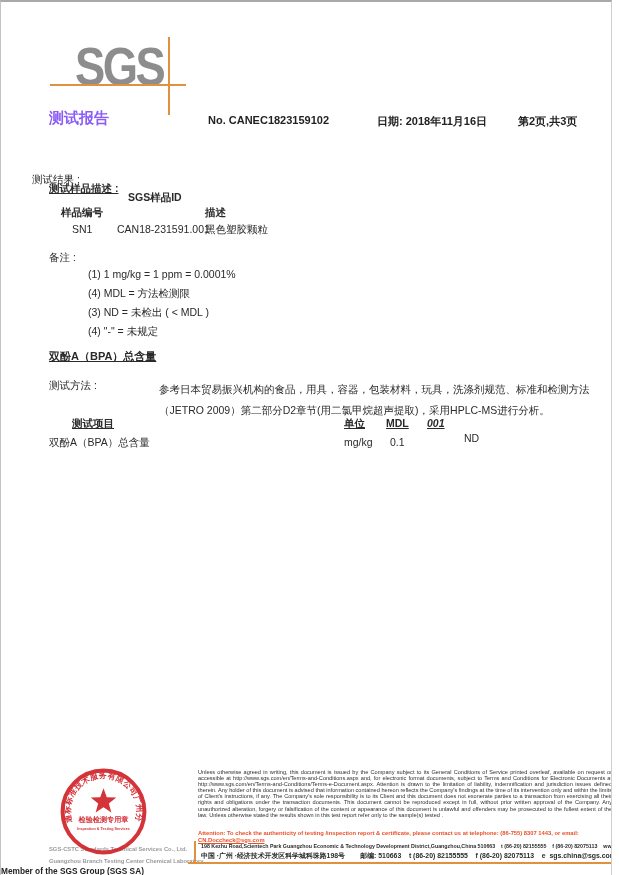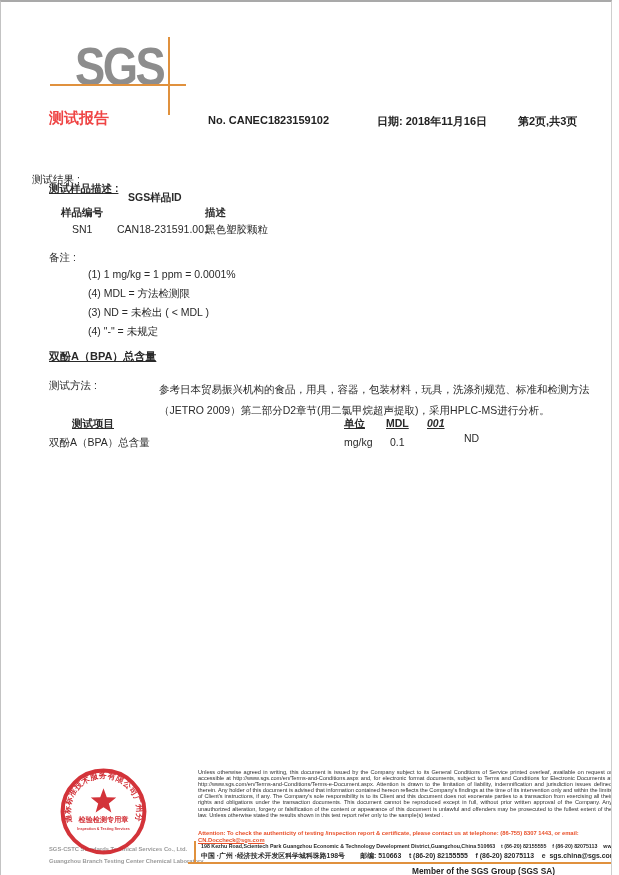--- a/index.html
+++ b/index.html
@@ -9,21 +9,21 @@
     font-family:"Liberation Sans","DejaVu Sans",sans-serif;color:#222;
     overflow:hidden;
   }
   .abs{position:absolute;white-space:nowrap;}
   
   .sgs-word{left:74px;top:37px;font-size:54px;font-weight:bold;color:#8d8d8d;
     letter-spacing:-3px;line-height:1;transform:scale(0.84,1);transform-origin:left top;}
   .rule-h{left:49px;top:82px;width:136px;height:2px;background:#e0913d;}
   .rule-v{left:167px;top:35px;width:2px;height:78px;background:#e0913d;}
   
-  .doc-title{left:48px;top:107px;font-size:15px;font-weight:bold;color:#ef4444;}
+  .doc-title{left:48px;top:107px;font-size:15px;font-weight:bold;color:#8b5cf6;}
   .rep-no{left:207px;top:112px;font-size:11px;font-weight:bold;}
   .rep-date{left:376px;top:112px;font-size:11px;font-weight:bold;}
   .rep-page{left:517px;top:112px;font-size:11px;font-weight:bold;}
   
   .t{font-size:10.5px;color:#2a2a2a;}
   .bold{font-weight:bold;}
   .ul{text-decoration:underline;}
   .results-label{left:31px;top:147px;margin-top:24px;}
   .sample-heading{left:48px;top:180px;}
   .sh-c1{left:60px;top:204px;text-align:center;} .sh-c2{left:127px;top:189px;} .sh-c3{left:204px;top:204px;}
@@ -43,21 +43,21 @@
   .company-2{left:48px;top:856px;font-size:5.8px;font-weight:bold;color:#9a9a9a;}
   .legal{left:197px;top:767px;width:414px;white-space:normal;font-size:5.6px;
     line-height:6.1px;text-align:justify;color:#303030;}
   .attention{left:197px;top:828px;width:414px;white-space:normal;font-size:5.8px;
     line-height:6.6px;font-weight:bold;color:#e8502a;}
   .addr{white-space:pre;color:#2b2b2b;}
   .addr-en{left:200px;top:841px;font-size:5.3px;font-weight:600;}
   .addr-cn{left:200px;top:849px;font-size:6.9px;font-weight:bold;}
   .foot-rule-v{left:193px;top:839px;width:2px;height:21px;background:#e0913d;}
   .foot-rule-h{left:187px;top:860px;width:423px;height:2px;background:#e0913d;}
-  .member{left:0;top:864px;width:554px;text-align:right;font-size:8.3px;font-weight:600;color:#1f1f1f;}
+  .member{left:0;top:864px;width:554px;text-align:left;font-size:8.3px;font-weight:600;color:#1f1f1f;}
   .stamp{left:58px;top:765px;width:89px;height:89px;opacity:.93;}
   .stamp svg{width:100%;height:100%;}
 </style>
 </head>
 <body>
 
 <div id="page">
 
   <div class="abs sgs-word">SGS</div>
   <div class="abs rule-h"></div>

